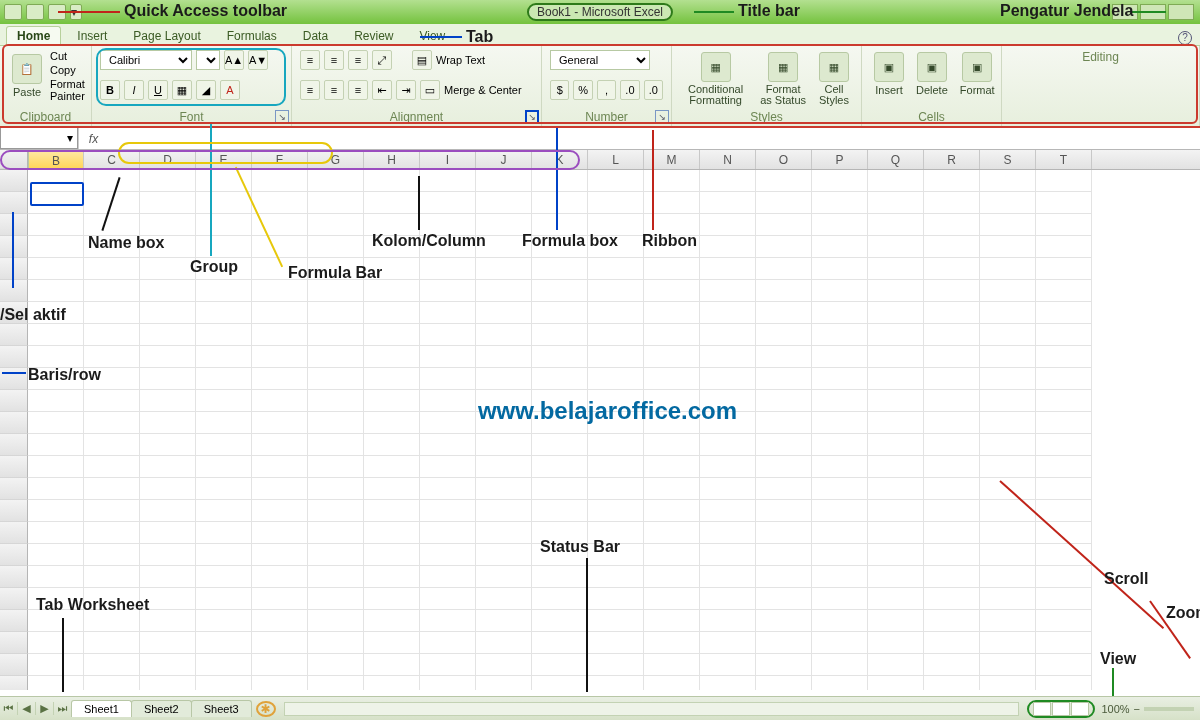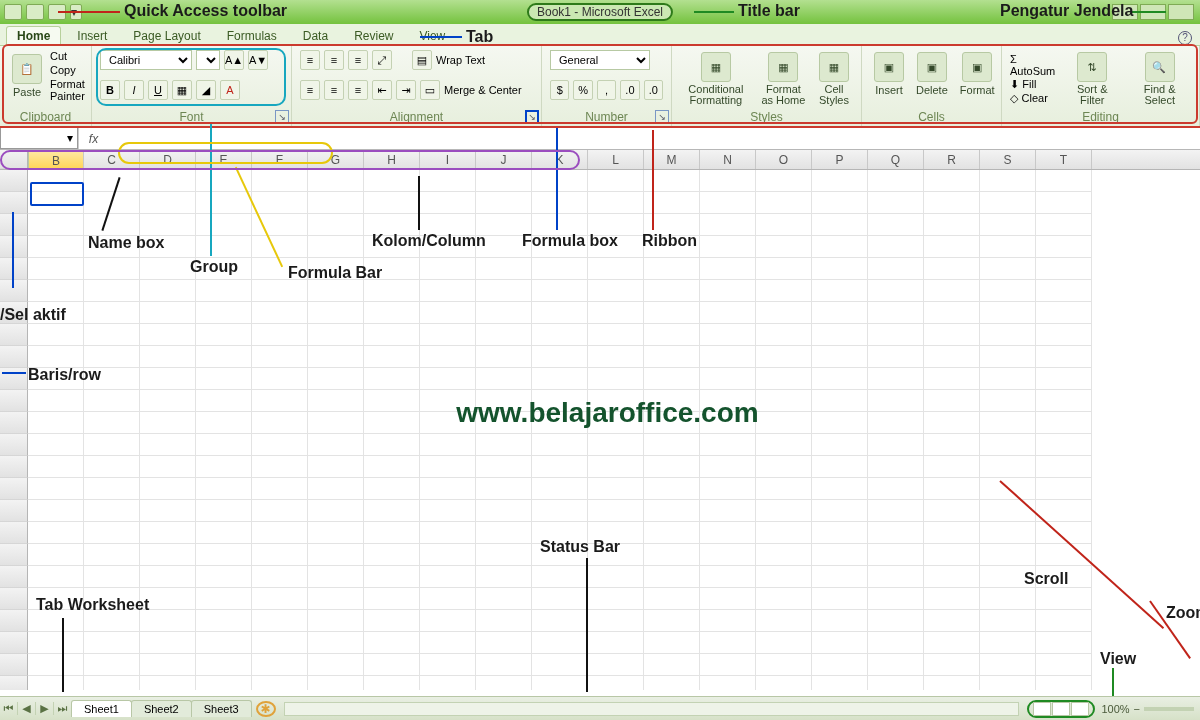--- a/index.html
+++ b/index.html
@@ -61,21 +61,21 @@
        border-right:1px solid #c8c8c8; line-height:20px;}
   .ch.sel{background:linear-gradient(#ffe9a3,#ffd556);}
   .rows{ position:relative; }
   .r { display:flex; height:22px;}
   .rh{ width:28px; background:linear-gradient(#f3f3f3,#e2e2e2); border-right:1px solid #b5b5b5;
        border-bottom:1px solid #d6d6d6; font-size:11px; color:#555;
        display:flex;align-items:center;justify-content:center;}
   .c{ width:56px; border-right:1px solid #e3e3e3; border-bottom:1px solid #e3e3e3;}
 
   .watermark{ position:absolute; top:247px; left:0; right:0; text-align:center;
-              font-size:28px; font-weight:bold; color:#14532d;padding-left:15px;}
+              font-size:24px; font-weight:bold; color:#0369a1;padding-left:15px;}
 
   
   .footer{ position:absolute; bottom:0; left:0; right:0; height:24px;
            background:linear-gradient(#e9efe3,#d6e1c8); display:flex;
            align-items:center; font-size:11px; border-top:1px solid #b8c7a6;}
   .nav-btns{display:flex;}
   .nav-btns span{width:18px;text-align:center;color:#5a7244;border-right:1px solid #c3d2b3;}
   .sh-tab{ padding:2px 12px; background:#fff; border:1px solid #b8c7a6; border-bottom:none;
            border-radius:3px 3px 0 0; margin-left:-1px; cursor:pointer;}
   .sh-tab.inactive{ background:#e2ebda;}
@@ -210,21 +210,21 @@
   </div>
 
   <div class="group" style="width:190px">
     <div class="row">
       <div class="big-btn">
         <span class="icn">▦</span>
         <span style="text-align:center;line-height:1">Conditional Formatting</span>
         </div>
       <div class="big-btn">
         <span class="icn">▦</span>
-        <span style="text-align:center;line-height:1">Format as Home</span>
+        <span style="text-align:center;line-height:1">Format as Status</span>
         </div>
       <div class="big-btn">
         <span class="icn">▦</span>
         <span style="text-align:center;line-height:1">Cell Styles</span>
         </div>
     </div>
     <div class="group-label">Styles</div>
   </div>
 
   <div class="group" style="width:140px">
@@ -239,35 +239,20 @@
         </div>
       <div class="big-btn">
         <span class="icn">▣</span>
         <span>Format</span>
         </div>
     </div>
     <div class="group-label">Cells</div>
   </div>
 
   <div class="group" style="flex:1">
-    <div class="row" style="gap:8px">
-      <div style="display:flex;flex-direction:column;gap:1px;font-size:11px">
-        <span>Σ <span>AutoSum</span></span>
-        <span>⬇ <span>Fill</span></span>
-        <span>◇ <span>Clear</span></span>
-      </div>
-      <div class="big-btn">
-        <span class="icn">⇅</span>
-        <span style="text-align:center;line-height:1">Sort &amp; Filter</span>
-        </div>
-      <div class="big-btn">
-        <span class="icn">🔍</span>
-        <span style="text-align:center;line-height:1">Find &amp; Select</span>
-        </div>
-    </div>
     <div class="group-label">Editing</div>
   </div>
 </div>
 
 <div class="fxbar">
   <div class="namebox">
     <span></span>
     <span>▾</span>
   </div>
   <span class="fx-icn">fx</span>
@@ -870,21 +855,21 @@
 <span class="anno" style="left:288px; top:264px;">Formula Bar</span>
 <span class="anno" style="left:372px; top:232px;">Kolom/Column</span>
 <span class="anno" style="left:522px; top:232px;">Formula box</span>
 <span class="anno" style="left:630px; top:232px;margin-left:12px;">Ribbon</span>
 
 <span class="anno" style="left:0px; top:306px;">/Sel aktif</span>
 <span class="anno" style="left:28px; top:366px;">Baris/row</span>
 
 <span class="anno" style="left:540px; top:538px;">Status Bar</span>
 <span class="anno" style="left:36px;  top:596px;">Tab Worksheet</span>
-<span class="anno" style="left:1024px; top:570px;">Scroll</span>
+<span class="anno" style="left:1104px; top:570px;">Scroll</span>
 <span class="anno" style="left:1100px; top:650px;">View</span>
 <span class="anno" style="left:1166px; top:604px;">Zoom</span>
 
 <div class="stroke red" style="left:58px;  top:11px; width:62px; height:2px;"></div>
 <div class="stroke grn" style="left:694px; top:11px; width:40px; height:2px;"></div>
 <div class="stroke grn" style="left:1132px;top:11px; width:34px; height:2px;"></div>
 <div class="stroke blu" style="left:420px; top:36px; width:42px; height:2px;"></div>
 
 <div class="stroke blk" style="left:110px; top:176px; width:2px; height:56px; transform:rotate(18deg)"></div>
 <div class="stroke cyan" style="left:210px; top:124px; width:2px; height:132px;"></div>

